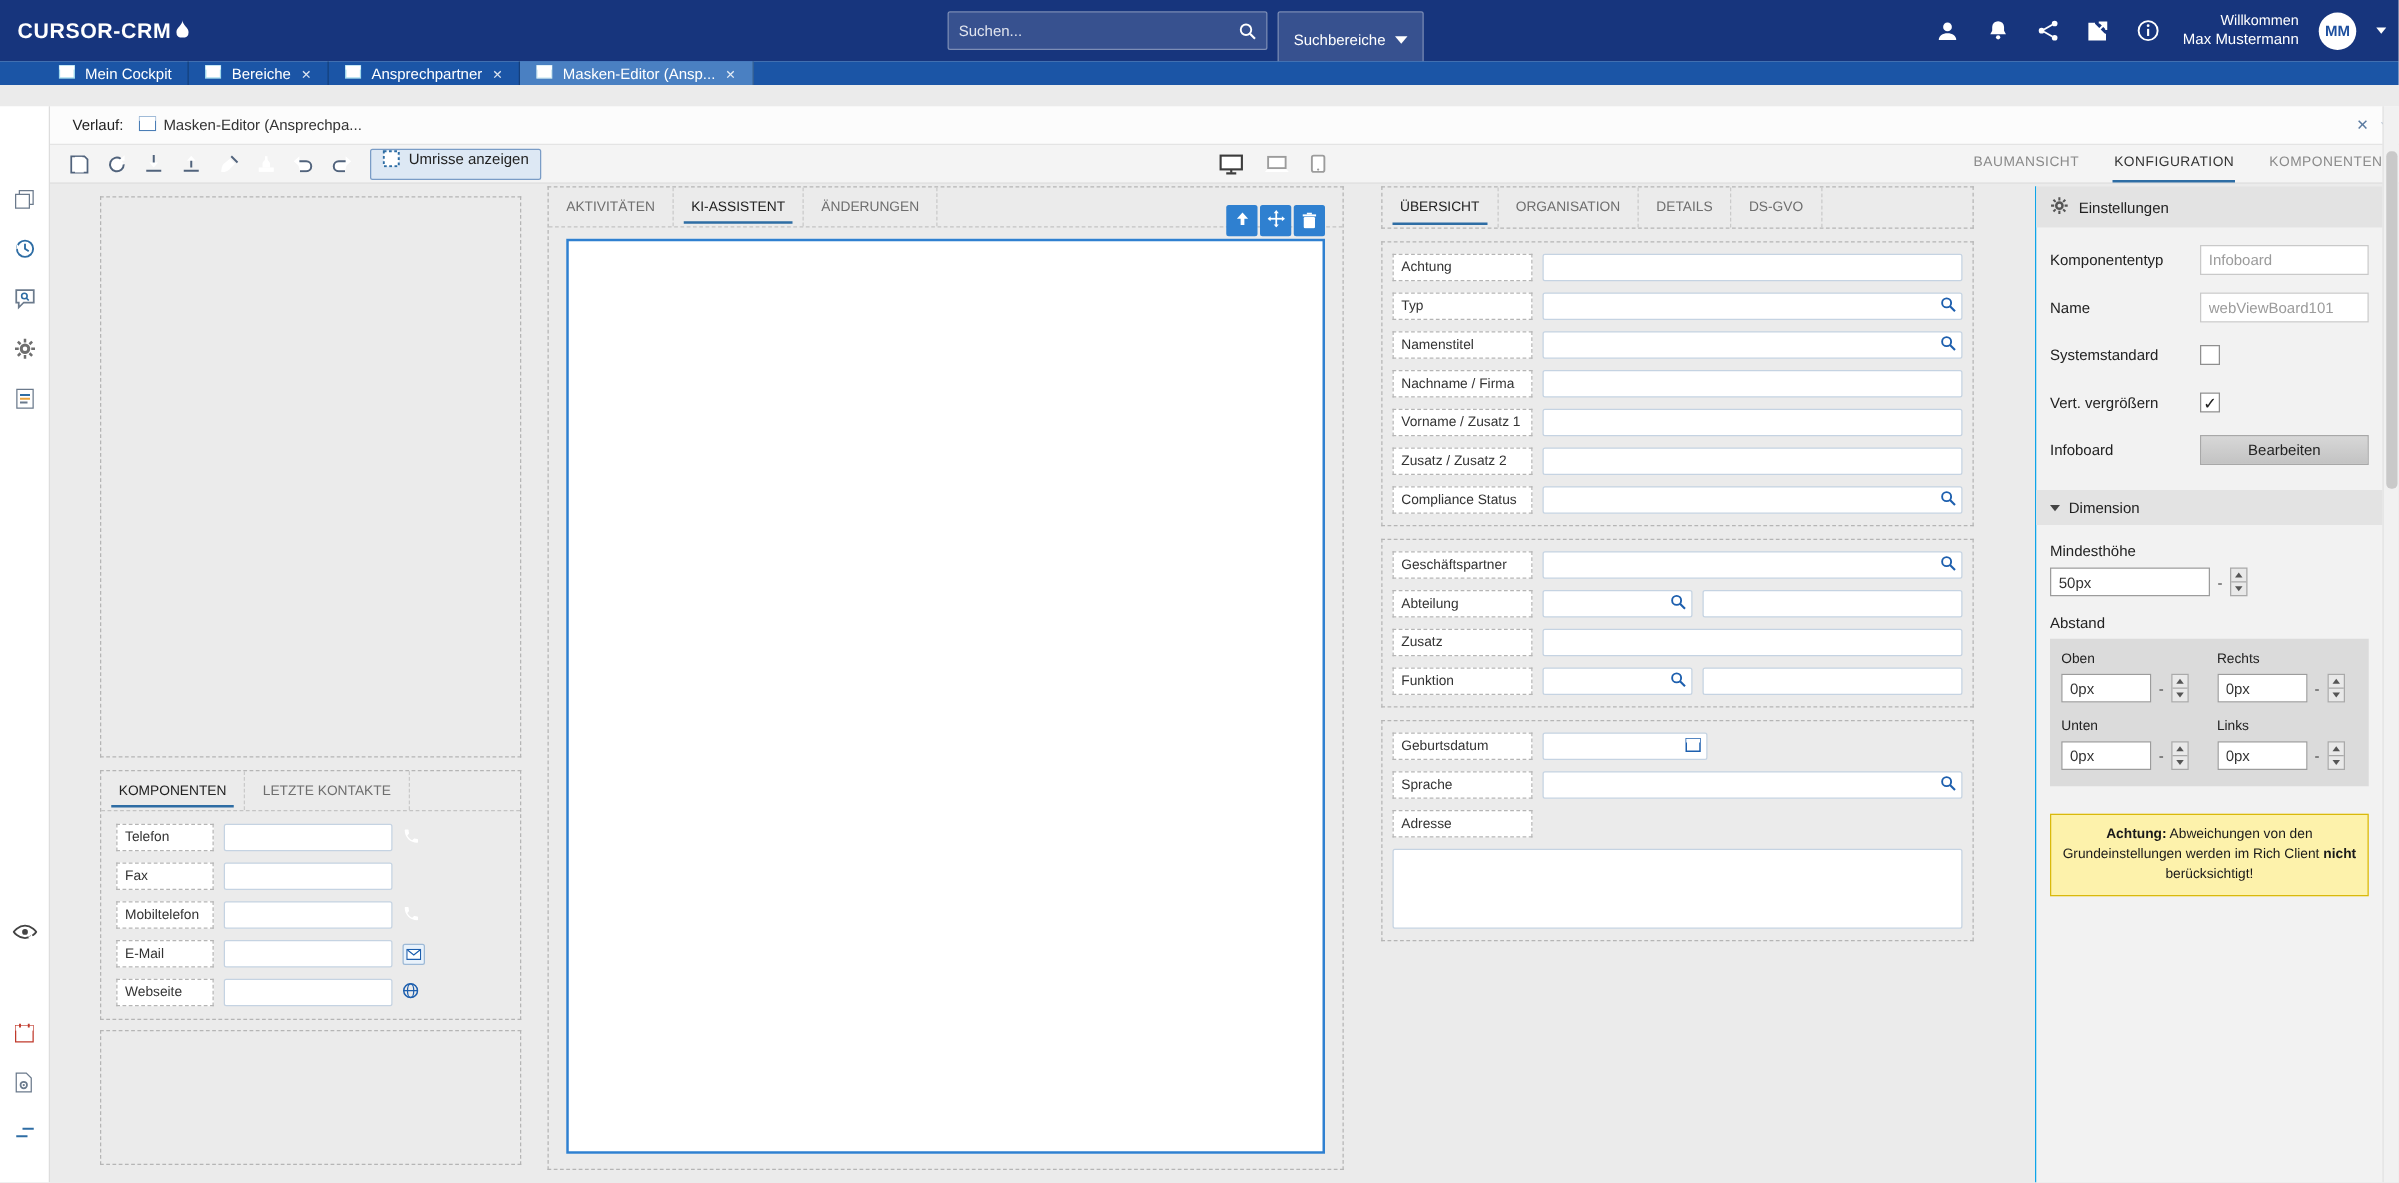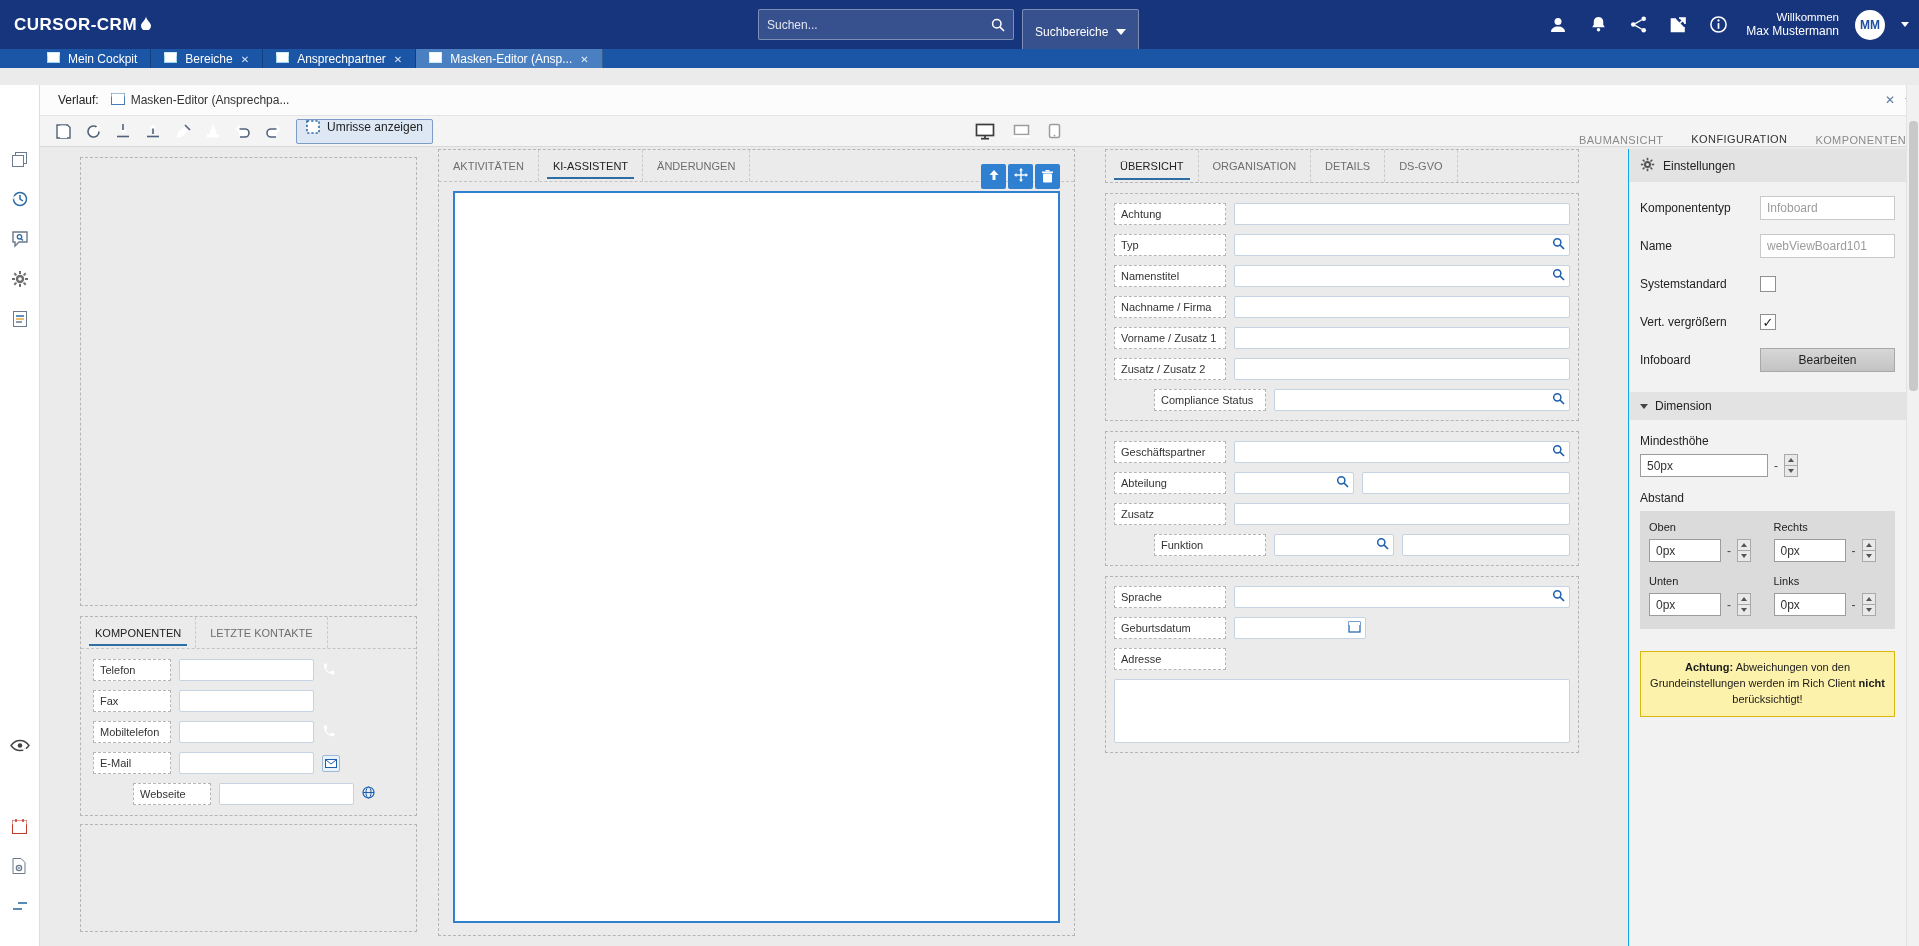--- a/index.html
+++ b/index.html
@@ -41,21 +41,21 @@
   .hist-chip { display:flex; align-items:center; gap:6px; color:#333; cursor:default; }
   .hist-right { position:absolute; right:6px; display:flex; align-items:center; gap:10px; }
   .gcaret { width:0; height:0; border-left:4px solid transparent; border-right:4px solid transparent; border-top:5px solid #5a7aa0; }
 
   
   .toolbar { position:absolute; left:40px; top:116px; right:0; height:31px; background:#f4f4f4; border-bottom:1px solid #d9d9d9; display:flex; align-items:center; padding-left:10px; gap:4px; }
   .tool-btn { width:26px; height:26px; display:flex; align-items:center; justify-content:center; cursor:default; }
   .toggle-btn { height:25px; margin-left:6px; padding:0 9px; display:flex; gap:7px; background:#dde8f4; border:1px solid #7a9cc6; border-radius:2px; font-size:12px; color:#222; cursor:default; }
   .viewports { position:absolute; left:935px; top:0; bottom:0; display:flex; align-items:center; gap:16px; }
   .vp { display:flex; align-items:center; cursor:default; }
-  .view-tabs { position:absolute; right:12px; top:16px; bottom:0; display:flex; align-items:center; gap:26px; }
+  .view-tabs { position:absolute; right:12px; top:0; bottom:0; display:flex; gap:26px; }
   .vtab { font-size:11px; letter-spacing:.4px; color:#8a8a8a; padding:8px 1px 6px; cursor:default; }
   .vtab.active { color:#333; border-bottom:2px solid #2e6da4; }
 
   
   .canvas { position:absolute; left:40px; top:147px; right:13px; bottom:0; background:#ebebeb; }
   .dashed { border:1px dashed #b5b5b5; }
 
   .leftcol { position:absolute; left:40px; top:10px; width:337px; }
   .ph-top { height:449px; margin-bottom:10px; }
   .contact { margin-bottom:8px; }
@@ -63,21 +63,21 @@
 
   .ed-tabs { display:flex; height:32px; border-bottom:1px dashed #c4c4c4; }
   .ed-tab { padding:0 14px; display:flex; align-items:center; font-size:11px; color:#6e6e6e; border-right:1px dashed #cacaca; position:relative; white-space:nowrap; cursor:default; }
   .ed-tab.active { color:#222; }
   .ed-tab.active::after { content:""; position:absolute; left:8px; right:8px; bottom:2px; height:2px; background:#2e6da4; }
   .tabbox { display:flex; height:34px; border:1px dashed #b5b5b5; margin-bottom:0; }
   .tabbox .ed-tab { border-right:1px dashed #cacaca; }
 
   .fields { padding:10px 12px; }
   .frow { display:flex; align-items:center; gap:8px; height:22px; margin-bottom:9px; }
-  .frow:last-child { margin-bottom:0;margin-left:40px; }
+  .frow:last-child { margin-bottom:0; }
   .flbl { flex:0 0 78px; height:22px; border:1px dashed #b5b5b5; background:#fff; font-size:11px; color:#333; display:flex; align-items:center; padding:0 6px; overflow:hidden; white-space:nowrap; }
   .finp { height:22px; border:1px solid #c5d3e2; background:#fff; border-radius:2px; display:flex; align-items:center; justify-content:flex-end; padding:0 4px; }
   .finp.w135 { flex:0 0 135px; }
   .icon-box { width:18px; height:17px; border:1px solid #9db9d6; background:#e9f2fb; border-radius:2px; display:flex; align-items:center; justify-content:center; }
 
   .midcol { position:absolute; left:398px; top:2px; width:637px; bottom:10px; border:1px dashed #b5b5b5; display:flex; flex-direction:column; }
   .board { position:relative; flex:1; margin:9px 14px 12px; border:2px solid #2f80d0; background:#fff; }
   .sel-tools { position:absolute; top:-29px; right:-2px; display:flex; gap:2px; }
   .sel-btn { width:25px; height:25px; background:#2f80d0; display:flex; align-items:center; justify-content:center; border-radius:2px; cursor:default; }
 
@@ -594,37 +594,37 @@
                   <circle cx="5.3" cy="5.3" r="3.6" fill="none" stroke="#1d5fae" stroke-width="1.5"></circle>
                   <line x1="8" y1="8" x2="12" y2="12" stroke="#1d5fae" stroke-width="1.7"></line>
                 </svg></span>
             </span>
           <span class="dinp"></span>
         </div>
       </div>
 
       <div class="group">
         <div class="frow">
+          <span class="dlbl">Geburtsdatum</span>
+          <span class="dinp short">
+              <span><svg width="13" height="13">
+                  <rect x="1" y="2" width="11" height="10" fill="none" stroke="#1d5fae" stroke-width="1.2"></rect>
+                  <rect x="1" y="2" width="11" height="3" fill="#1d5fae"></rect>
+                </svg></span>
+            </span>
+          <span class="rspacer"></span>
+        </div>
+        <div class="frow">
           <span class="dlbl">Sprache</span>
           <span class="dinp">
               <span><svg width="13" height="13" viewBox="0 0 13 13">
                   <circle cx="5.3" cy="5.3" r="3.6" fill="none" stroke="#1d5fae" stroke-width="1.5"></circle>
                   <line x1="8" y1="8" x2="12" y2="12" stroke="#1d5fae" stroke-width="1.7"></line>
                 </svg></span>
             </span>
-        </div>
-        <div class="frow">
-          <span class="dlbl">Geburtsdatum</span>
-          <span class="dinp short">
-              <span><svg width="13" height="13">
-                  <rect x="1" y="2" width="11" height="10" fill="none" stroke="#1d5fae" stroke-width="1.2"></rect>
-                  <rect x="1" y="2" width="11" height="3" fill="#1d5fae"></rect>
-                </svg></span>
-            </span>
-          <span class="rspacer"></span>
         </div>
         <div class="frow">
           <span class="dlbl">Adresse</span>
           <span class="rspacer"></span>
         </div>
         <div class="addr-box"></div>
       </div>
     </div>
 
     <aside class="settings">

